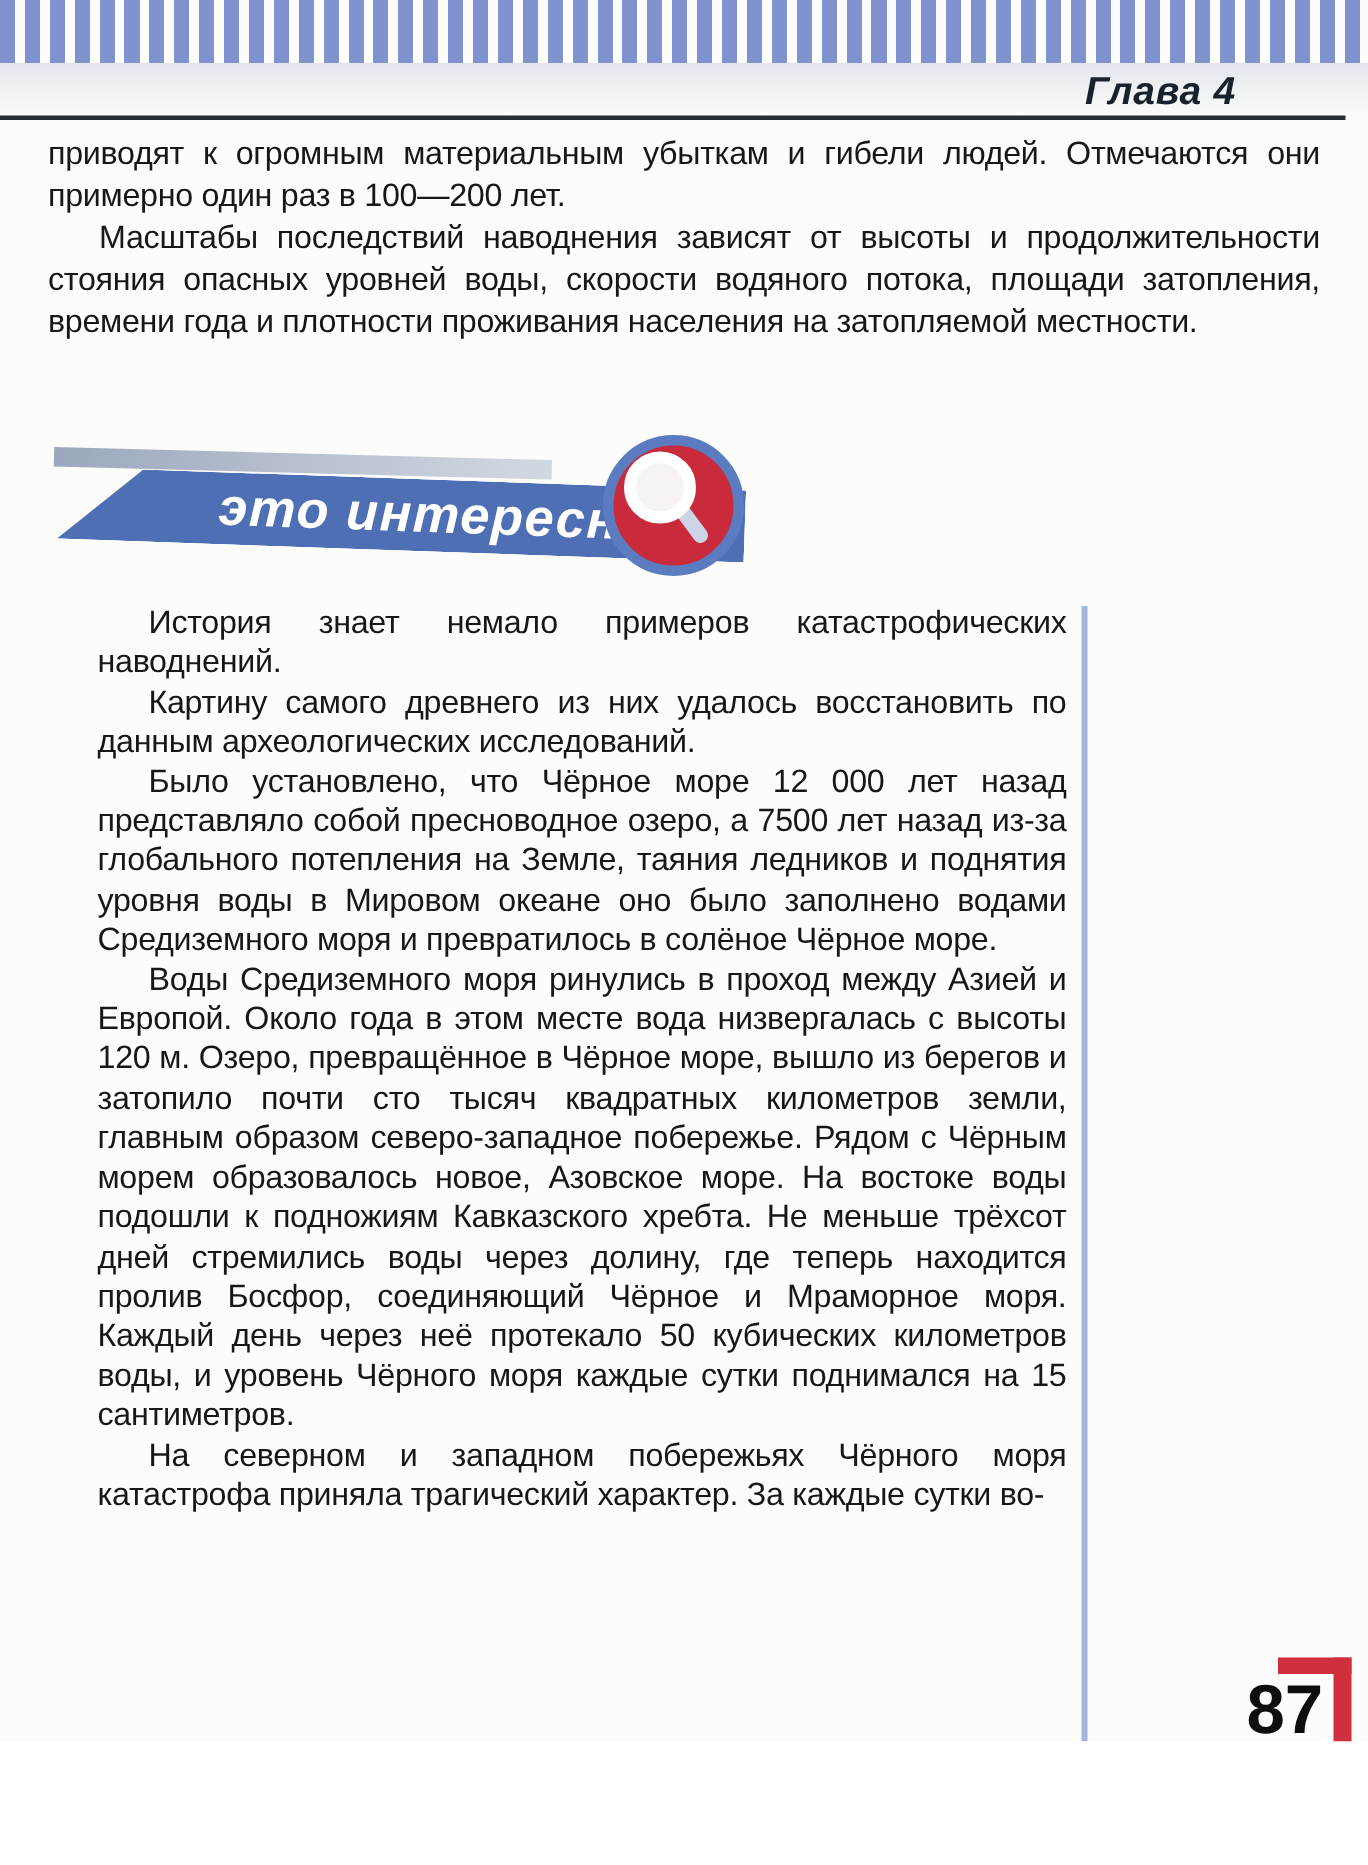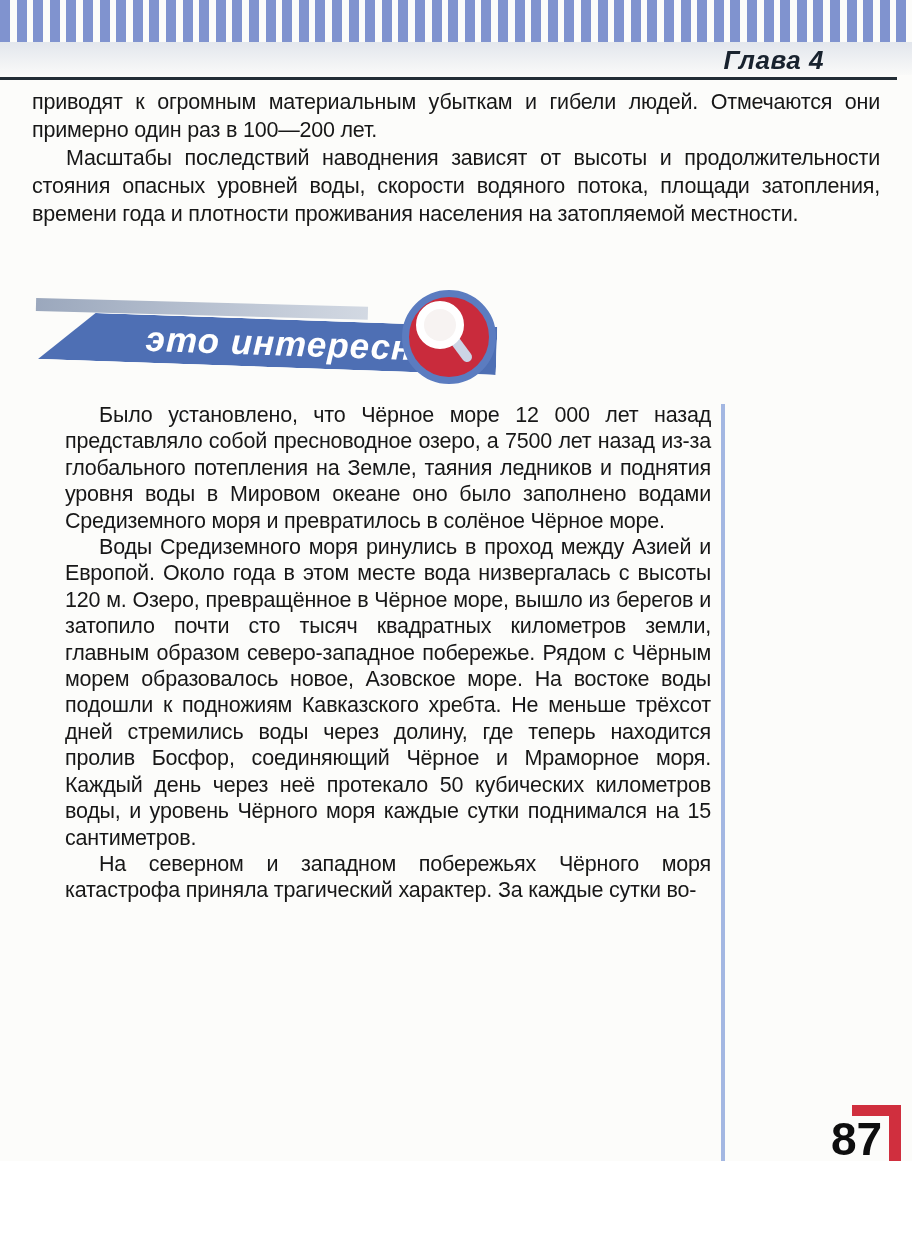--- a/index.html
+++ b/index.html
@@ -124,20 +124,22 @@
     </div>
     <div class="banner-icon">
       <svg viewBox="0 0 80 80" aria-hidden="true">
         <line x1="44" y1="41" x2="58" y2="60" stroke="#ccd5e5" stroke-width="10" stroke-linecap="round"></line>
         <circle cx="31" cy="28" r="20" fill="#f7f3f2" stroke="#ffffff" stroke-width="8"></circle>
       </svg>
     </div>
   </div>
 
   <div class="section">
+    <p>История знает немало примеров катастрофических наводнений.</p>
+    <p>Картину самого древнего из них удалось восстановить по данным археологических исследований.</p>
     <p>Было установлено, что Чёрное море 12 000 лет назад представляло собой пресноводное озеро, а 7500 лет назад из-за глобального потепления на Земле, таяния ледников и поднятия уровня воды в Мировом океане оно было заполнено водами Средиземного моря и превратилось в солёное Чёрное море.</p>
     <p>Воды Средиземного моря ринулись в проход между Азией и Европой. Около года в этом месте вода низвергалась с высоты 120 м. Озеро, превращённое в Чёрное море, вышло из берегов и затопило почти сто тысяч квадратных километров земли, главным образом северо-западное побережье. Рядом с Чёрным морем образовалось новое, Азовское море. На востоке воды подошли к подножиям Кавказского хребта. Не меньше трёхсот дней стремились воды через долину, где теперь находится пролив Босфор, соединяющий Чёрное и Мраморное моря. Каждый день через неё протекало 50 кубических километров воды, и уровень Чёрного моря каждые сутки поднимался на 15 сантиметров.</p>
     <p>На северном и западном побережьях Чёрного моря катастрофа приняла трагический характер. За каждые сутки во-</p>
   </div>
   <div class="section-line"></div>
 
   <div class="page-number">87</div>
   <div class="page-number-bracket"></div>
   <div class="bottom-stripes"></div>
 

